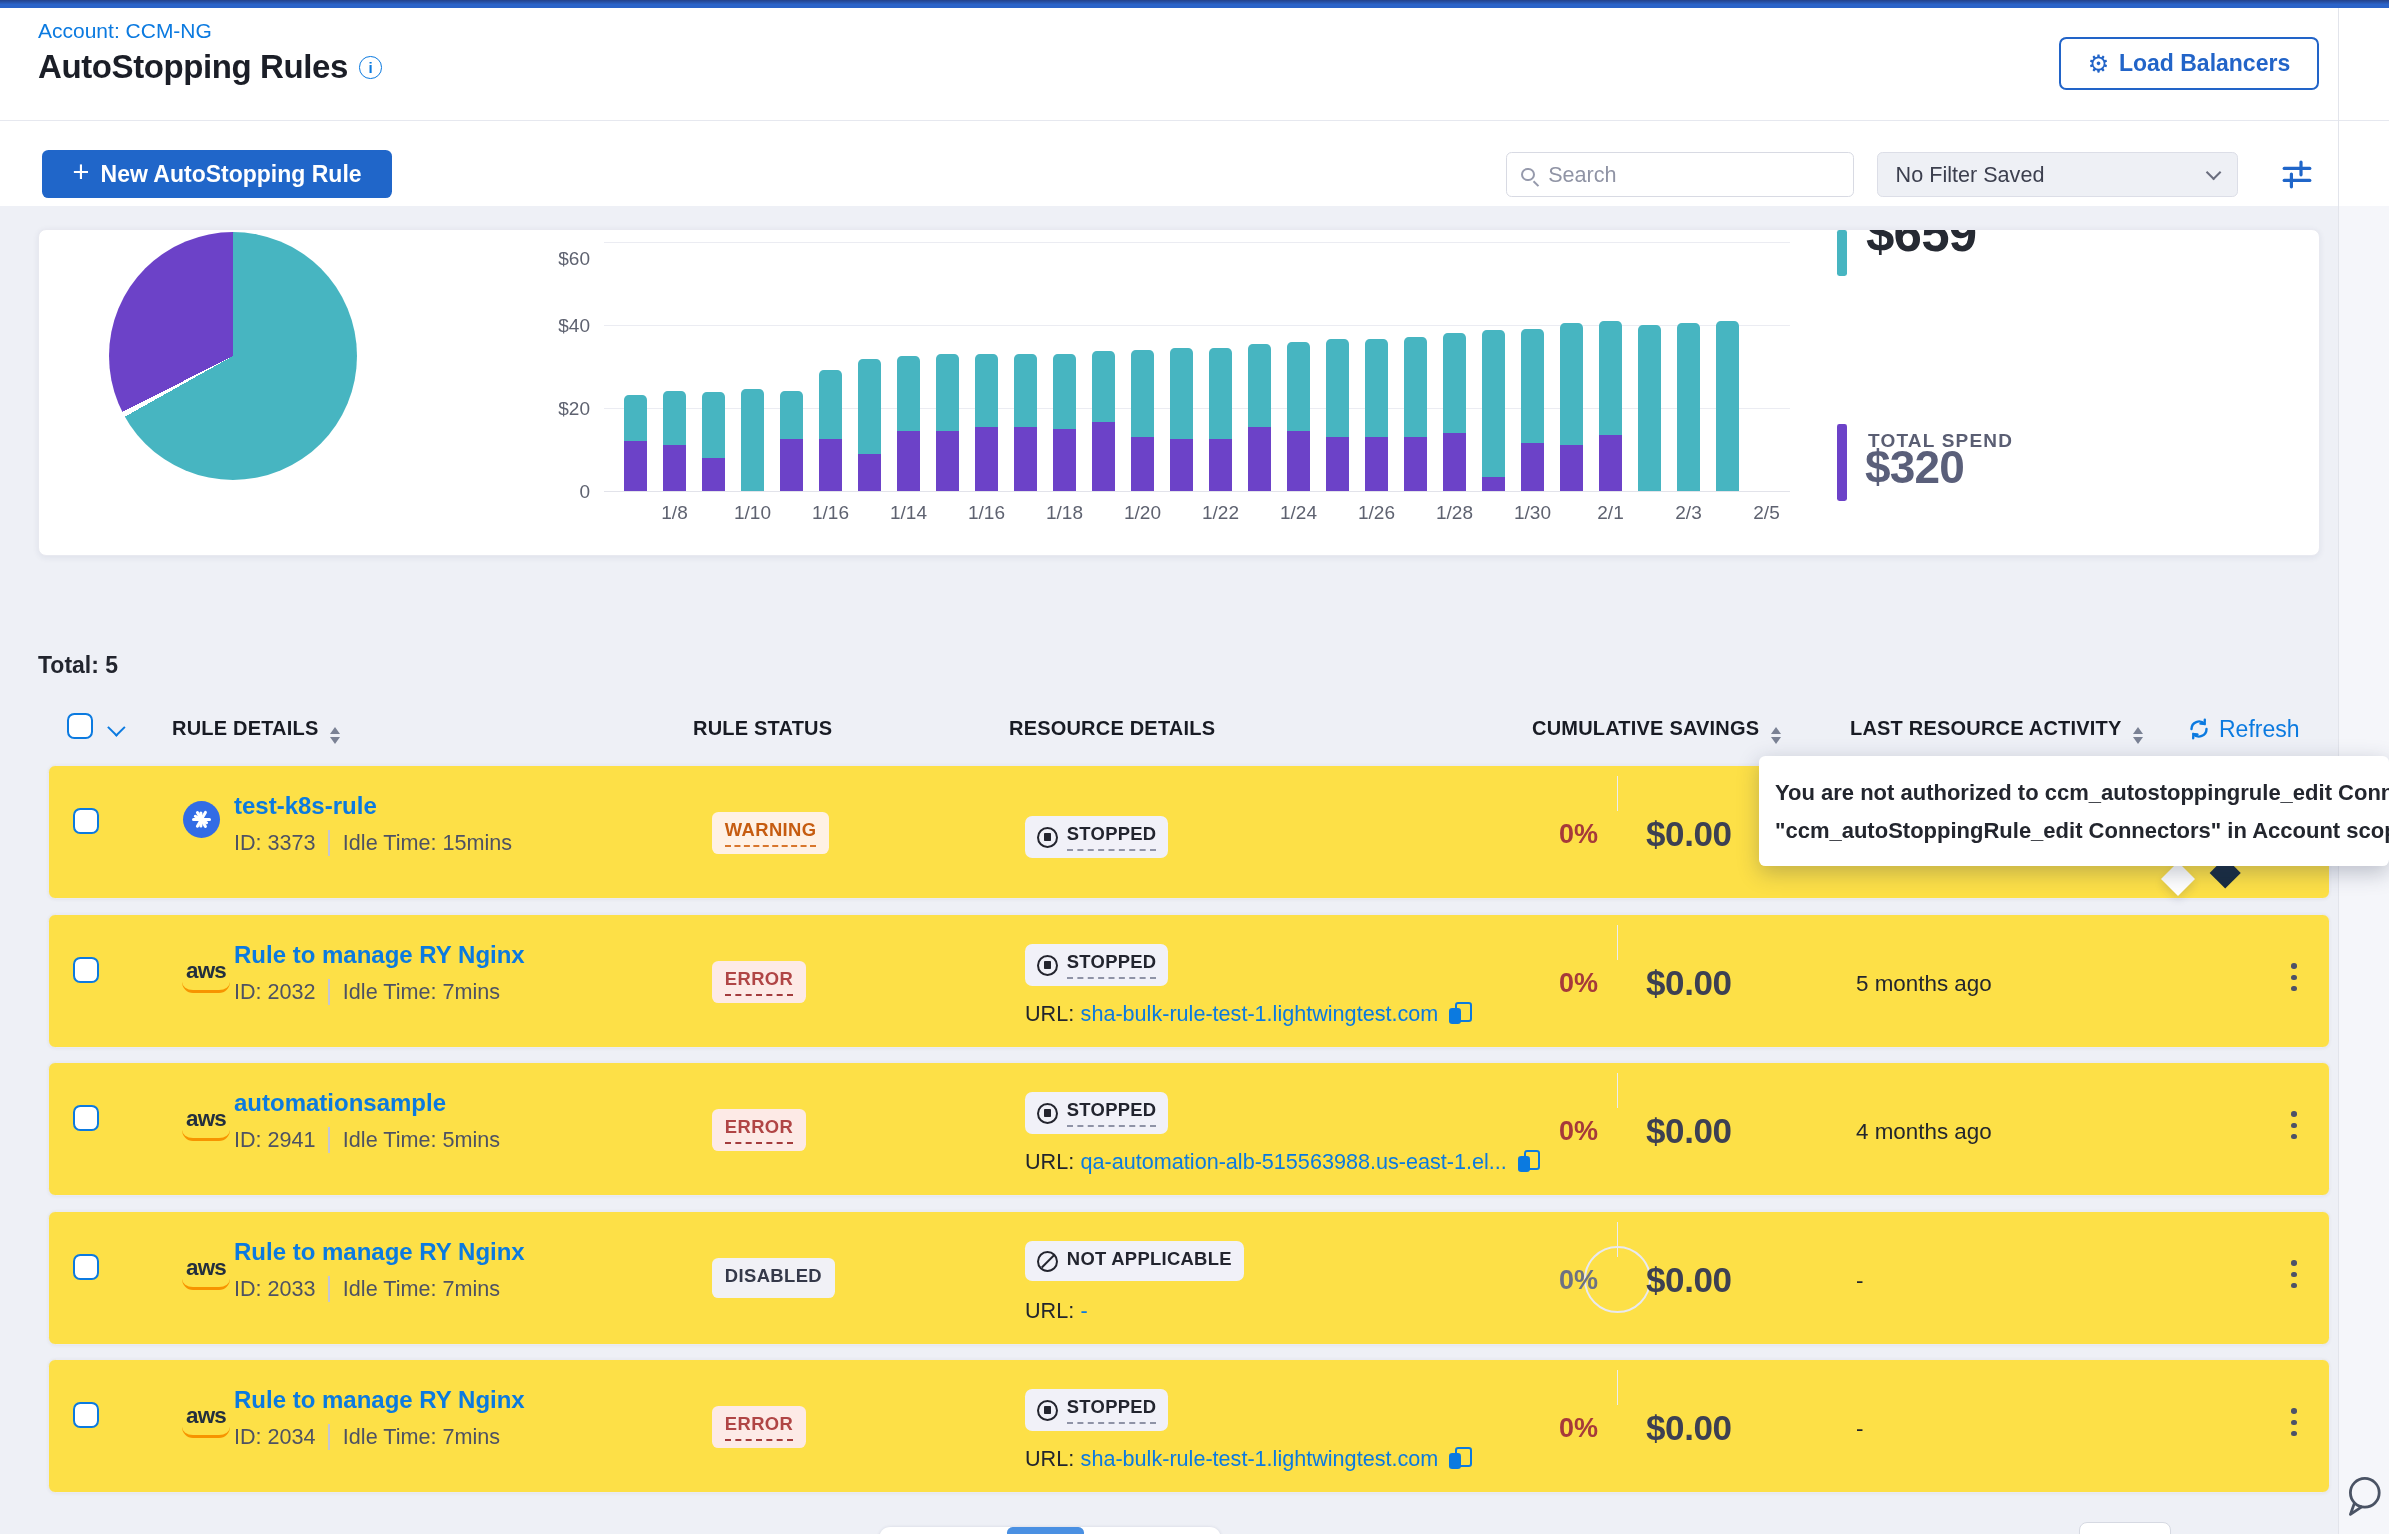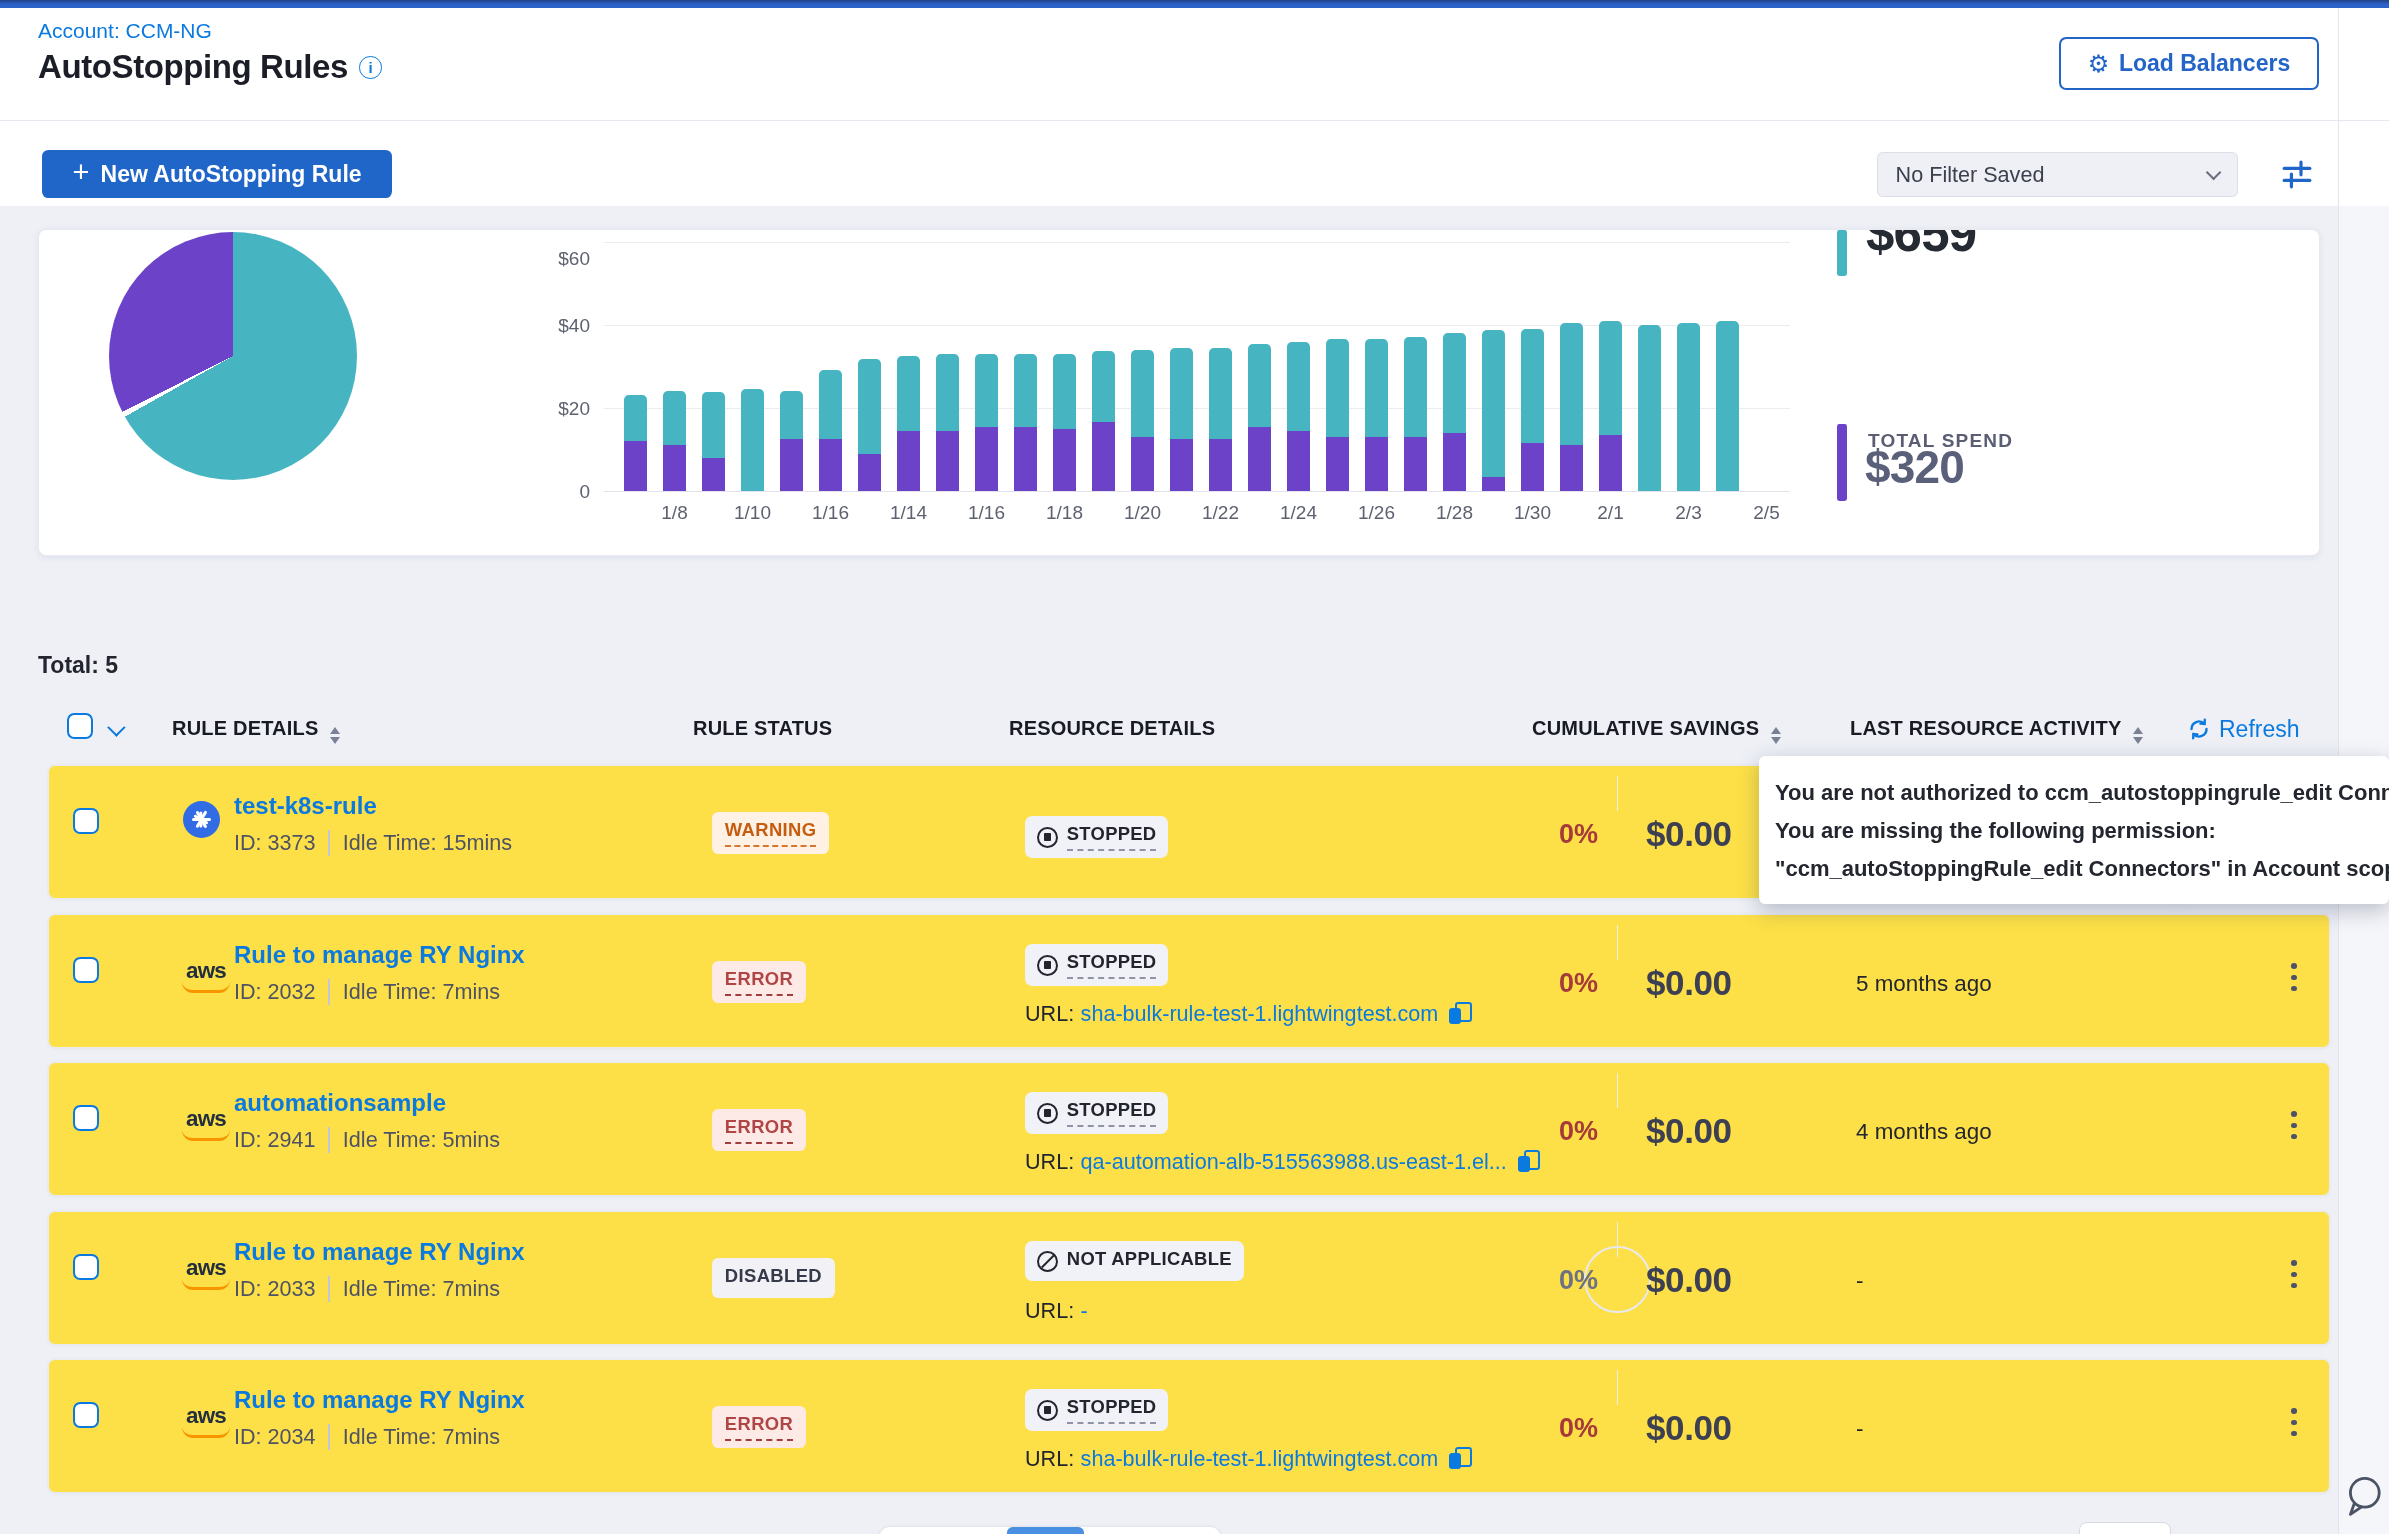--- a/index.html
+++ b/index.html
@@ -156,20 +156,24 @@
   <div class="abs page-title"><span>AutoStopping Rules</span><i class="info-icon">i</i></div>
   <div class="abs lb-btn">
     <span class="gear-glyph">⚙</span>
     <span>Load Balancers</span>
   </div>
 
   <div class="abs new-rule-btn">
     <span class="plus-glyph">+</span>
     <span>New AutoStopping Rule</span>
   </div>
+  <div class="abs search-box">
+    <span class="search-icon"></span>
+    <input class="search-input" placeholder="Search" style="">
+  </div>
   <div class="abs filter-dd">
     <span>No Filter Saved</span>
     <span class="dd-chev"></span>
   </div>
   <svg class="abs sliders-svg" width="32" height="32" viewBox="0 0 40 40">
     <g stroke="#2066c9" stroke-width="4" stroke-linecap="round">
       <line x1="4" y1="13" x2="36" y2="13"></line>
         <line x1="25" y1="5" x2="25" y2="21"></line>
       <line x1="4" y1="28" x2="36" y2="28"></line>
         <line x1="13" y1="20" x2="13" y2="36"></line>
@@ -595,21 +599,20 @@
           <i></i>
           <i></i>
         </div>
     </div>
   </div>
 
   <div class="abs menu-arrow"></div>
   <div class="abs tt-arrow"></div>
   <div class="abs tooltip" id="tooltip">
       <div class="tline">You are not authorized to ccm_autostoppingrule_edit Connectors.</div>
-      <div class="tline">You are missing the following permission:</div>
       <div class="tline">"ccm_autoStoppingRule_edit Connectors" in Account scope</div>
     </div>
 
   <div class="abs pag-bar"></div>
   <div class="abs pag-active"></div>
   <div class="abs psize-box"></div>
   <svg class="abs chat-svg" width="48" height="50" viewBox="0 0 60 62">
     <circle cx="31" cy="27" r="18" fill="none" stroke="#4a5364" stroke-width="3.5"></circle>
     <path d="M18 40 L13 54 L28 44" fill="none" stroke="#4a5364" stroke-width="3.5" stroke-linejoin="round"></path>
   </svg>

